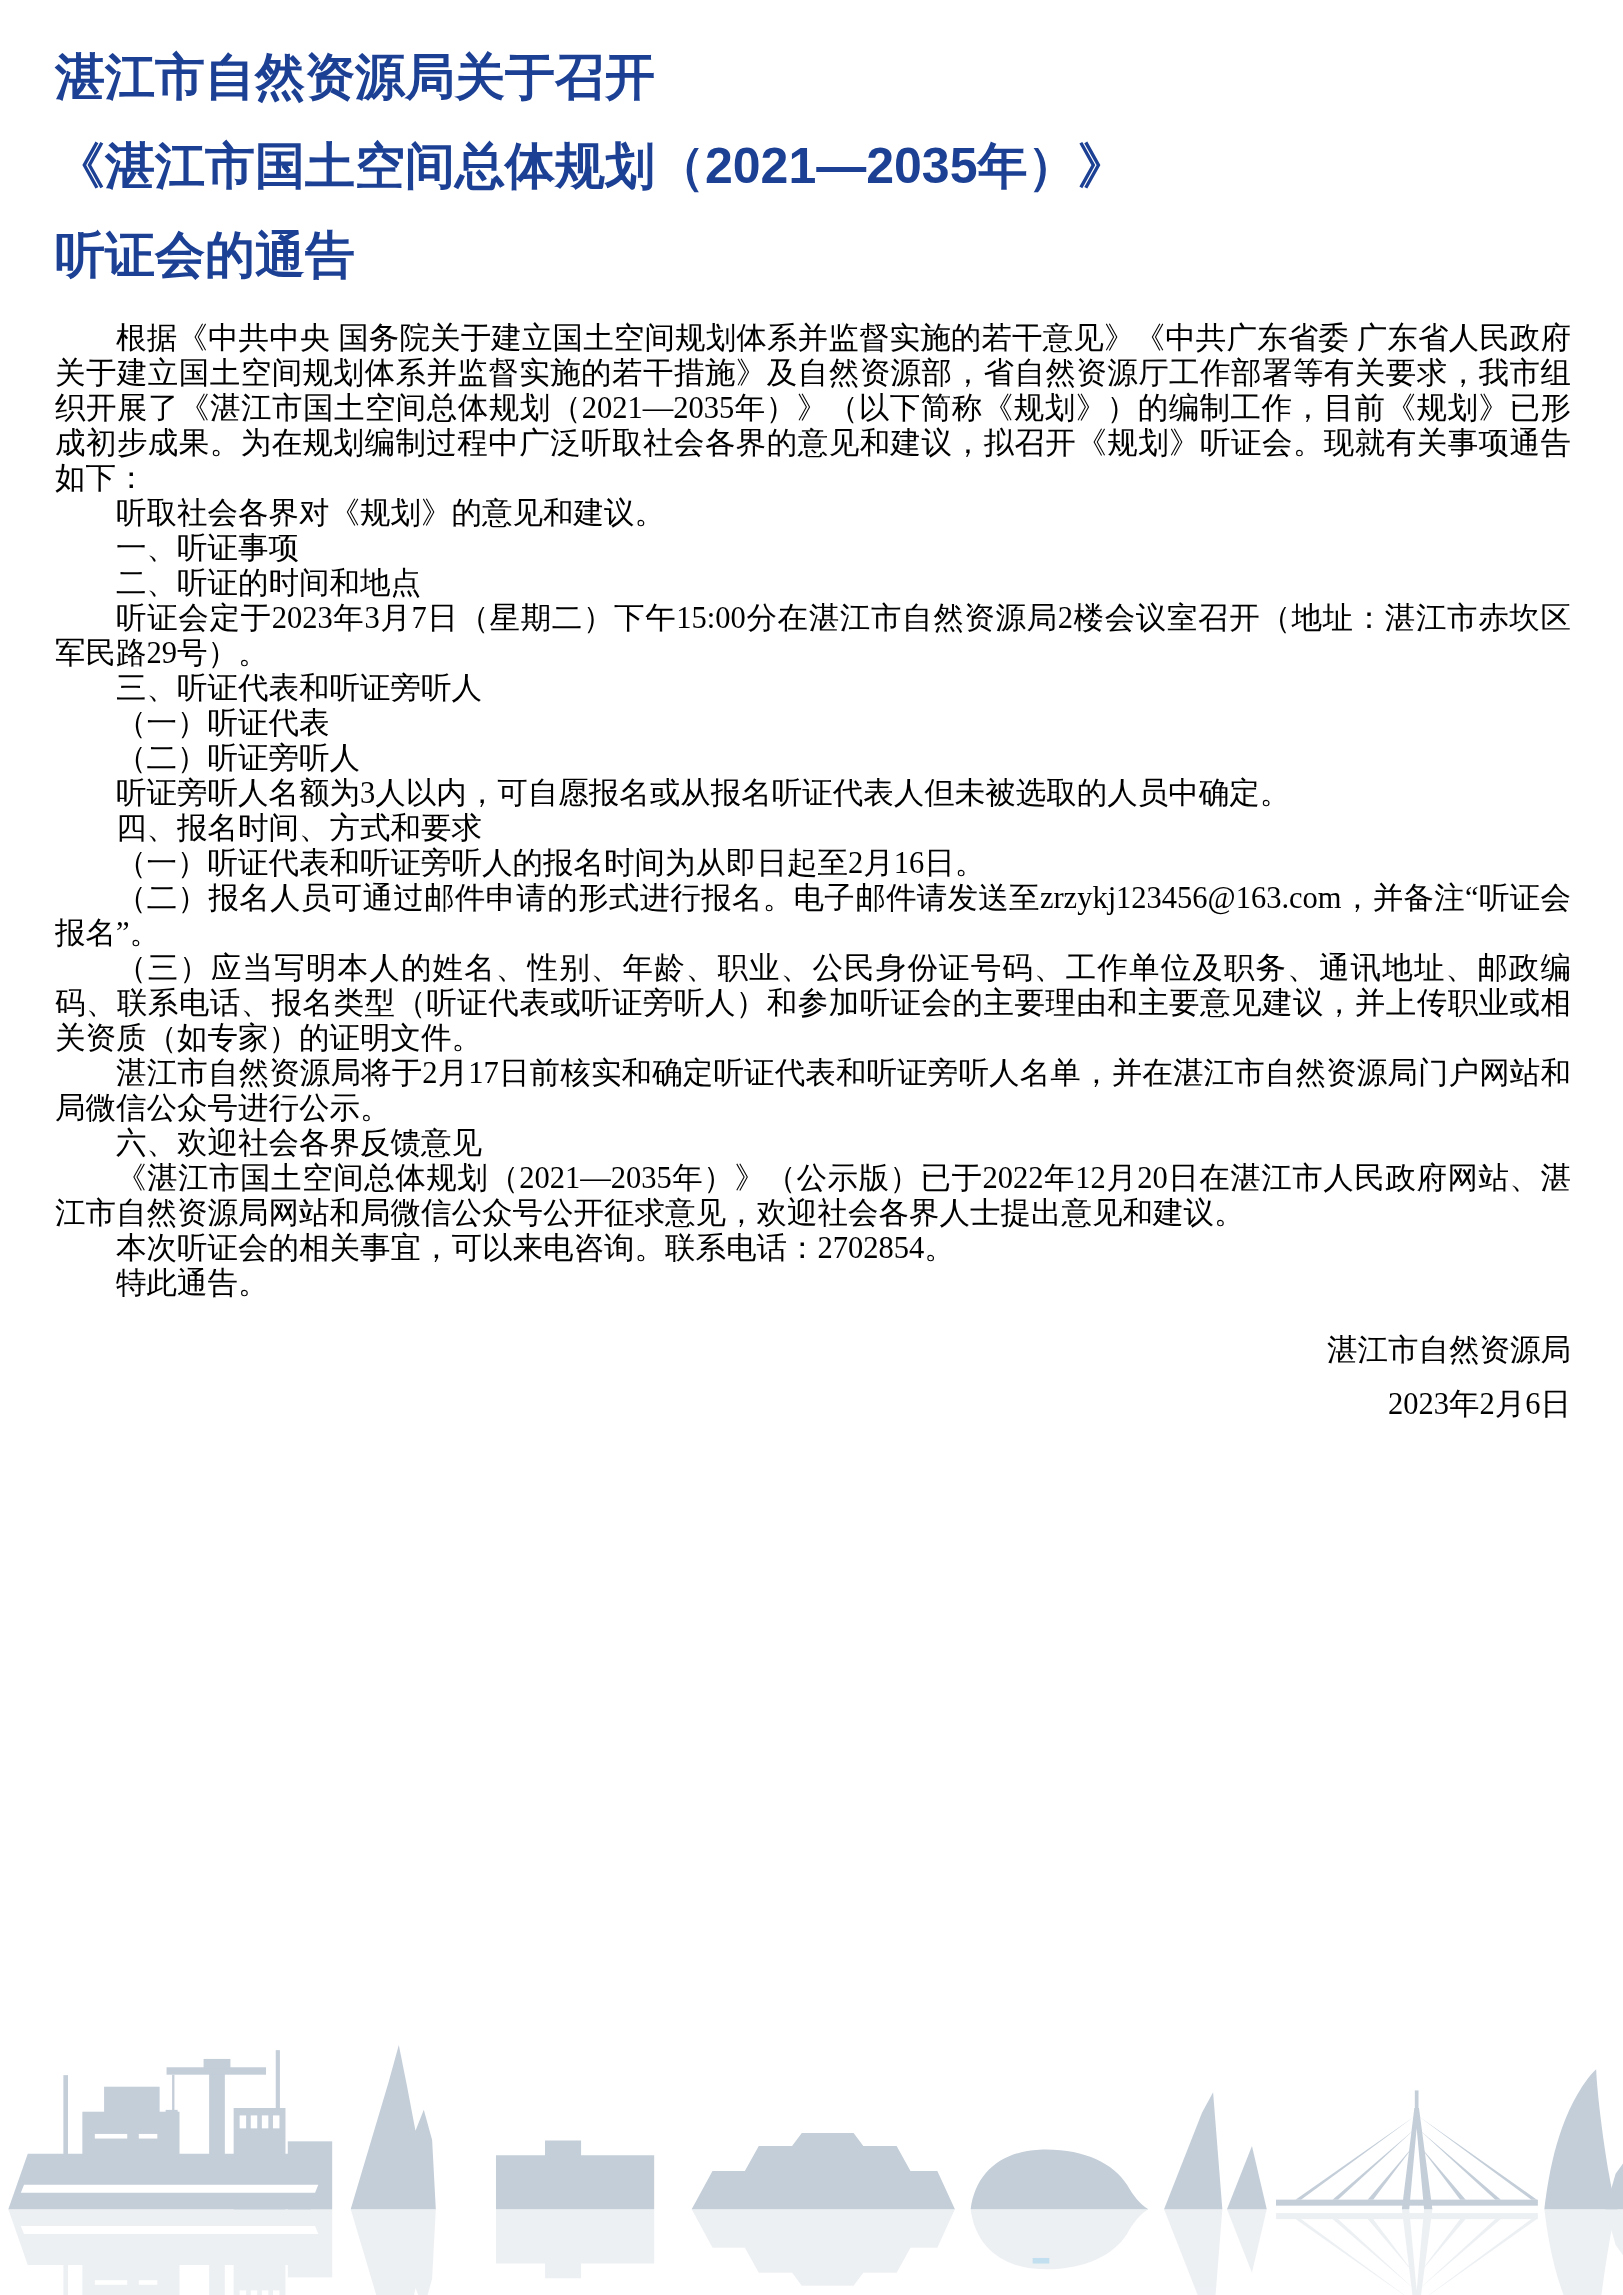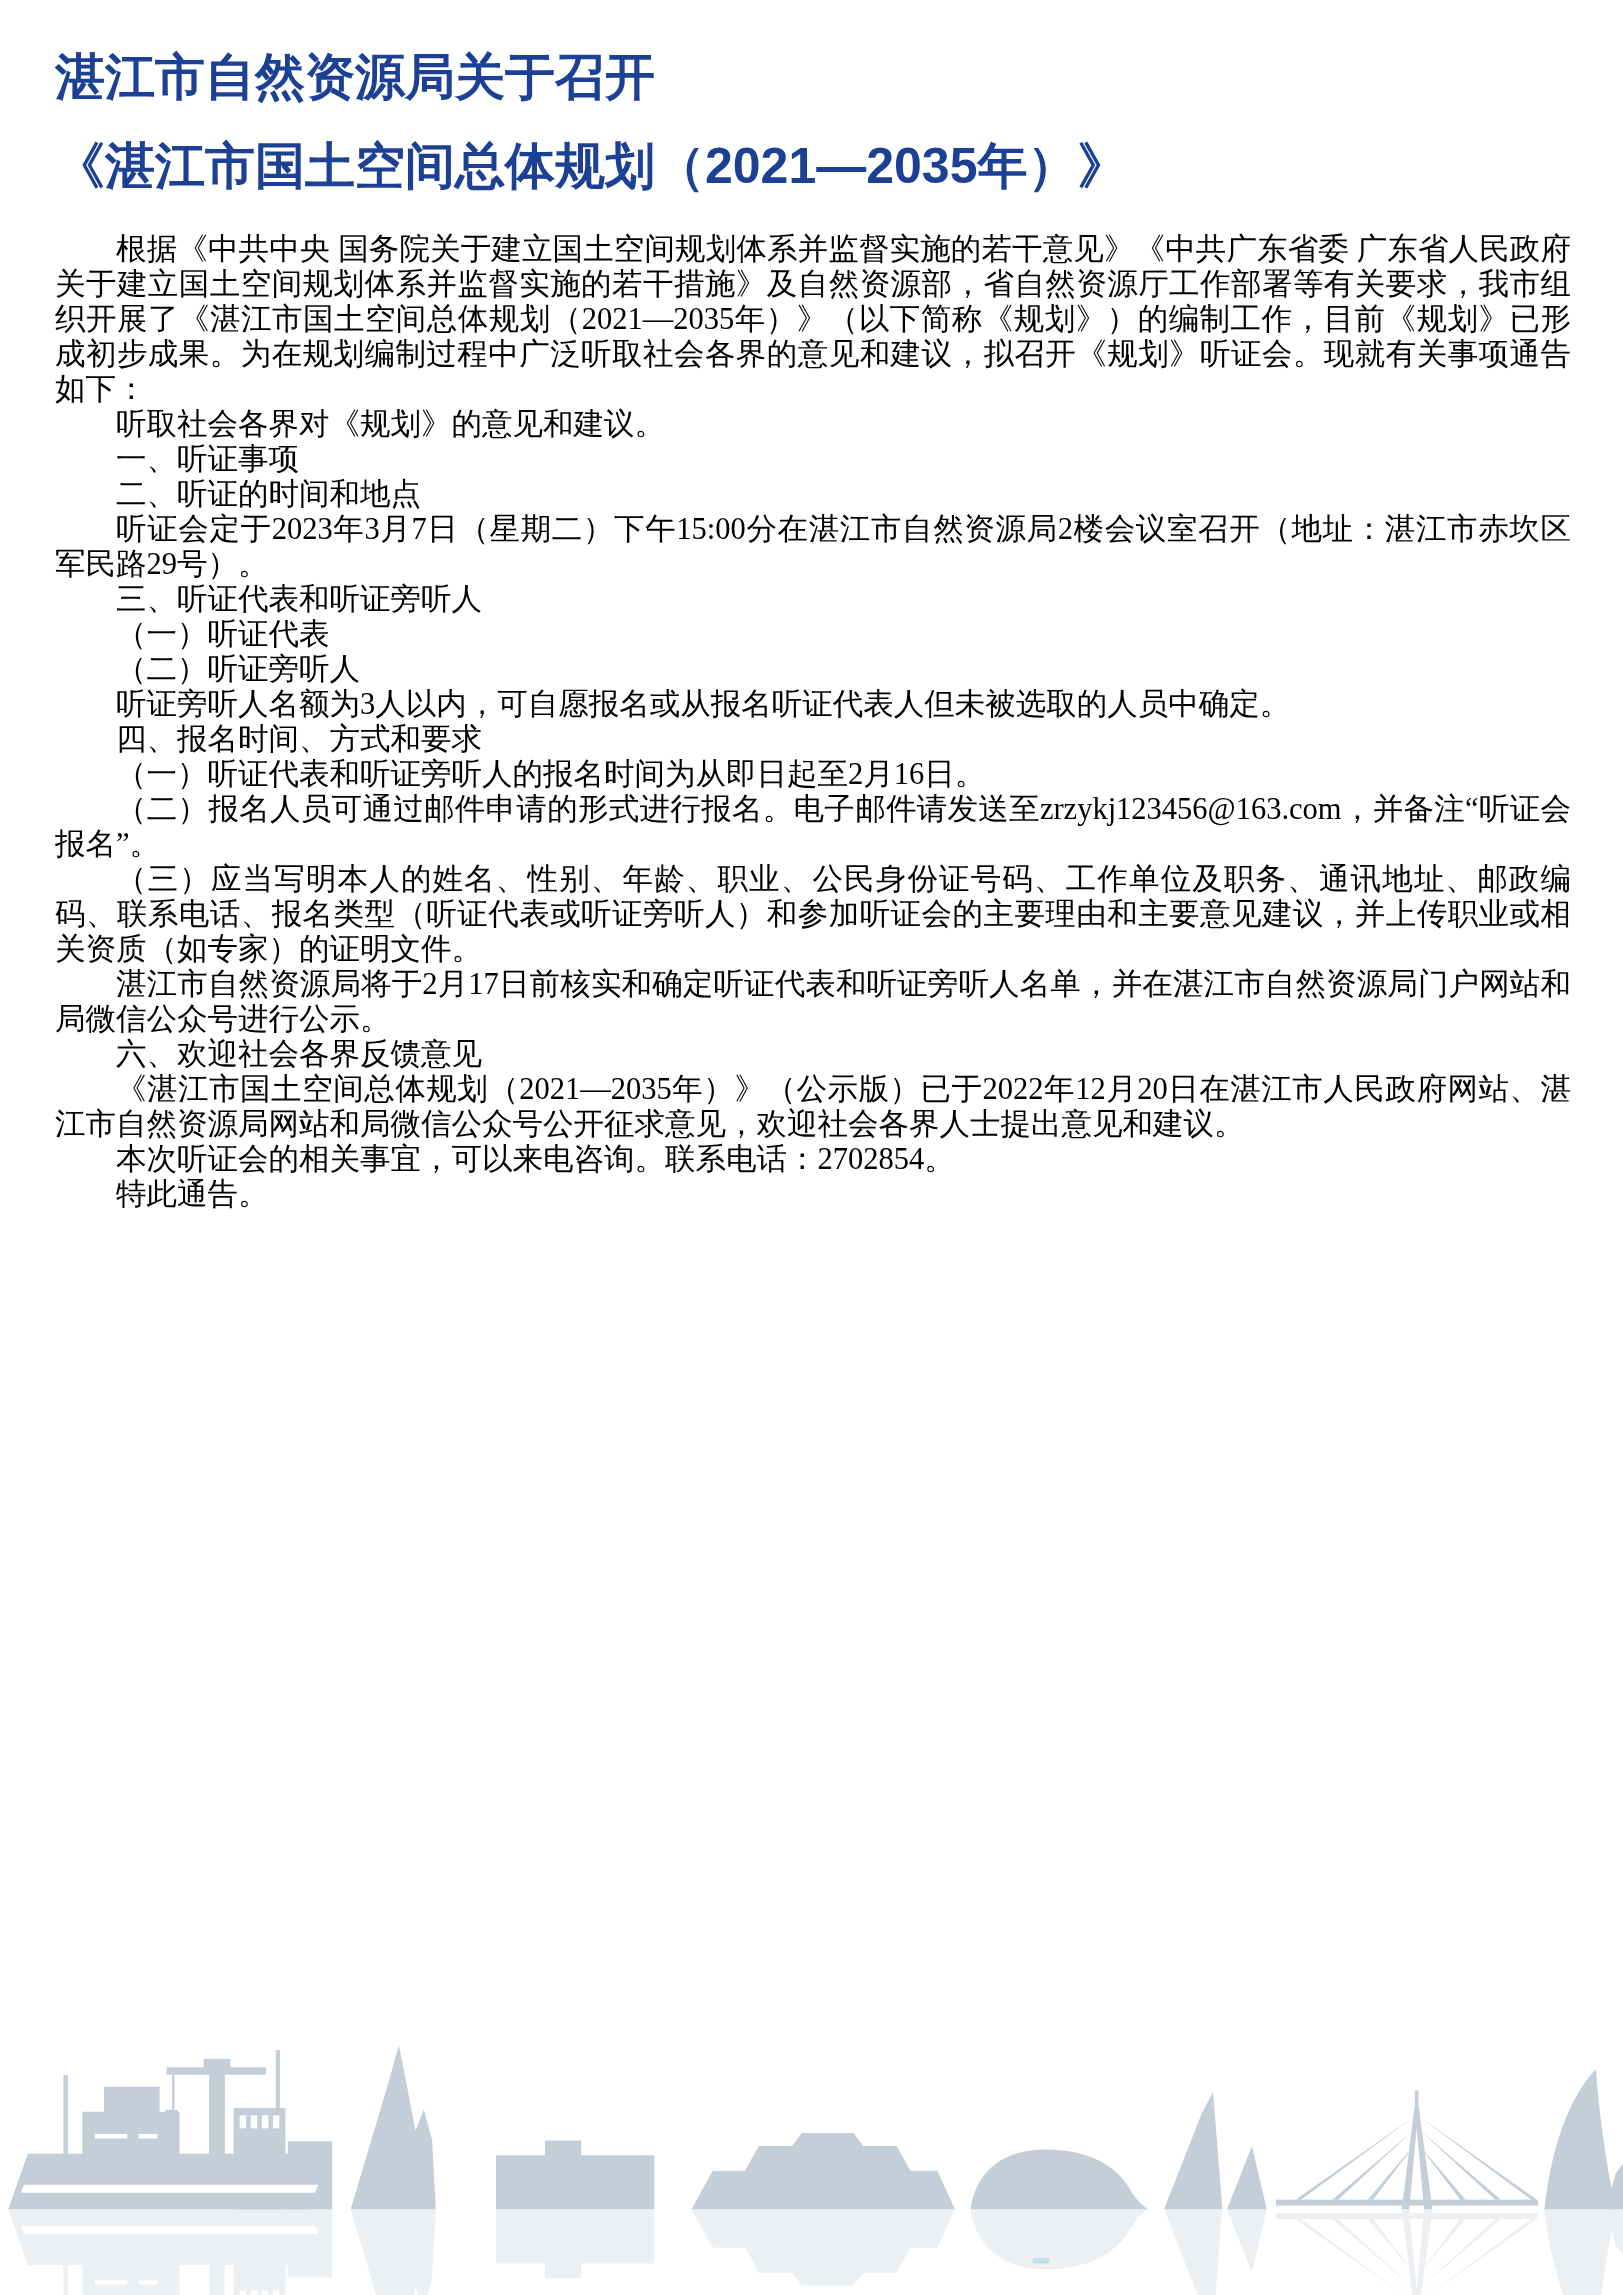--- a/index.html
+++ b/index.html
@@ -52,20 +52,21 @@
   }
 </style>
 </head>
 <body>
 
 <div class="doc">
 
   <div class="title-block">
     <div>湛江市自然资源局关于召开</div>
     <div>《湛江市国土空间总体规划（2021—2035年）》</div>
+    <div>听证会的通告</div>
   </div>
 
   <div class="body-text">
     <p class="body-p">根据《中共中央 国务院关于建立国土空间规划体系并监督实施的若干意见》《中共广东省委 广东省人民政府关于建立国土空间规划体系并监督实施的若干措施》及自然资源部，省自然资源厅工作部署等有关要求，我市组织开展了《湛江市国土空间总体规划（2021—2035年）》（以下简称《规划》）的编制工作，目前《规划》已形成初步成果。为在规划编制过程中广泛听取社会各界的意见和建议，拟召开《规划》听证会。现就有关事项通告如下：</p>
     <p class="body-p">听取社会各界对《规划》的意见和建议。</p>
     <p class="body-p">一、听证事项</p>
     <p class="body-p">二、听证的时间和地点</p>
     <p class="body-p">听证会定于2023年3月7日（星期二）下午15:00分在湛江市自然资源局2楼会议室召开（地址：湛江市赤坎区军民路29号）。</p>
     <p class="body-p">三、听证代表和听证旁听人</p>
     <p class="body-p">（一）听证代表</p>
@@ -75,20 +76,24 @@
     <p class="body-p">（一）听证代表和听证旁听人的报名时间为从即日起至2月16日。</p>
     <p class="body-p">（二）报名人员可通过邮件申请的形式进行报名。电子邮件请发送至zrzykj123456@163.com，并备注“听证会报名”。</p>
     <p class="body-p">（三）应当写明本人的姓名、性别、年龄、职业、公民身份证号码、工作单位及职务、通讯地址、邮政编码、联系电话、报名类型（听证代表或听证旁听人）和参加听证会的主要理由和主要意见建议，并上传职业或相关资质（如专家）的证明文件。</p>
     <p class="body-p">湛江市自然资源局将于2月17日前核实和确定听证代表和听证旁听人名单，并在湛江市自然资源局门户网站和局微信公众号进行公示。</p>
     <p class="body-p">六、欢迎社会各界反馈意见</p>
     <p class="body-p">《湛江市国土空间总体规划（2021—2035年）》（公示版）已于2022年12月20日在湛江市人民政府网站、湛江市自然资源局网站和局微信公众号公开征求意见，欢迎社会各界人士提出意见和建议。</p>
     <p class="body-p">本次听证会的相关事宜，可以来电咨询。联系电话：2702854。</p>
     <p class="body-p">特此通告。</p>
   </div>
 
+  <div class="sig-block">
+    <p class="sig-line">湛江市自然资源局</p>
+    <p class="sig-line">2023年2月6日</p>
+  </div>
 
 </div>
 
 <svg class="skyline" viewBox="0 0 3508 700" preserveAspectRatio="none" aria-hidden="true">
   <g id="sky" fill="#c4ced9">
 
     <path d="M18,515 L60,395 L700,395 L672,515 Z"></path>
 
     <rect x="137" y="225" width="10" height="172"></rect>
     <rect x="178" y="304" width="210" height="93"></rect>

